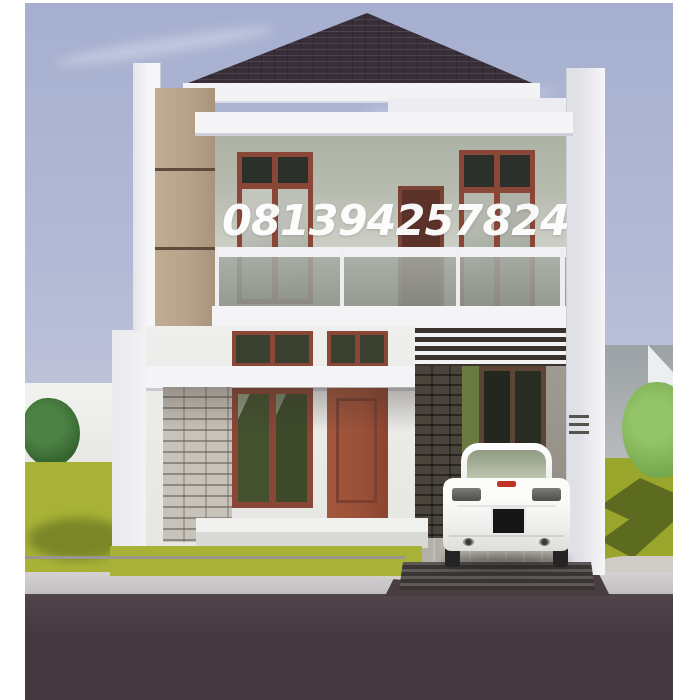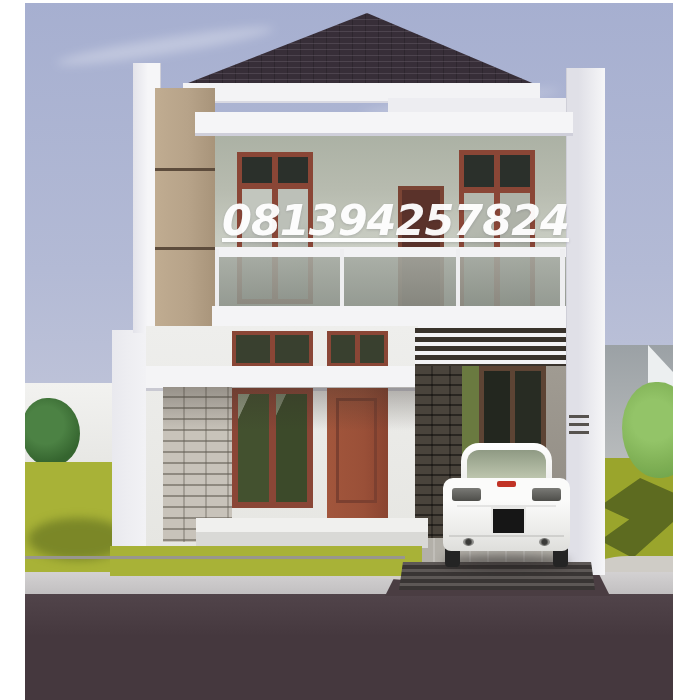--- a/index.html
+++ b/index.html
@@ -15,21 +15,21 @@
       repeating-linear-gradient(180deg, rgba(0,0,0,0) 0 9px, rgba(95,90,80,0.55) 9px 11px),
       repeating-linear-gradient(90deg, rgba(0,0,0,0) 0 20px, rgba(95,90,80,0.35) 20px 22px);}
   .stone-dark{background-color:#4a443c;background-image:
       repeating-linear-gradient(180deg, rgba(0,0,0,0) 0 8px, rgba(0,0,0,0.45) 8px 10px),
       repeating-linear-gradient(90deg, rgba(0,0,0,0) 0 16px, rgba(0,0,0,0.3) 16px 18px);}
   .slats{background:repeating-linear-gradient(180deg,#39332c 0 5px,#f3f3f5 5px 9px);}
   .steps-tx{background:repeating-linear-gradient(180deg,#5d5856 0 3px,#393534 3px 7px);}
   .white-face{background:linear-gradient(90deg,#e3e3ea,#f6f6f8 55%);}
   .frame{background:#8a4636;}
   .watermark{color:#ffffff;font-style:italic;font-weight:700;font-size:43px;line-height:52px;
-      text-align:center;letter-spacing:-1px;opacity:0.96;text-shadow:0 1px 3px rgba(40,40,60,0.18);text-decoration:underline;}
+      text-align:center;letter-spacing:-1px;opacity:0.96;text-shadow:0 1px 3px rgba(40,40,60,0.18);}
   .soft{filter:blur(5px);}
 </style>
 </head>
 <body>
 
 <div id="app">
 
   <div class="abs" style="left:25px;top:0;width:648px;height:600px;background:linear-gradient(180deg,#a6afd0 0%,#b3bad5 45%,#c9ccdc 90%);"></div>
   <div class="abs soft" style="left:55px;top:38px;width:220px;height:16px;background:rgba(255,255,255,0.28);border-radius:50%;transform:rotate(-9deg);"></div>
   <div class="abs soft" style="left:360px;top:96px;width:200px;height:13px;background:rgba(255,255,255,0.22);border-radius:50%;transform:rotate(-7deg);"></div>

